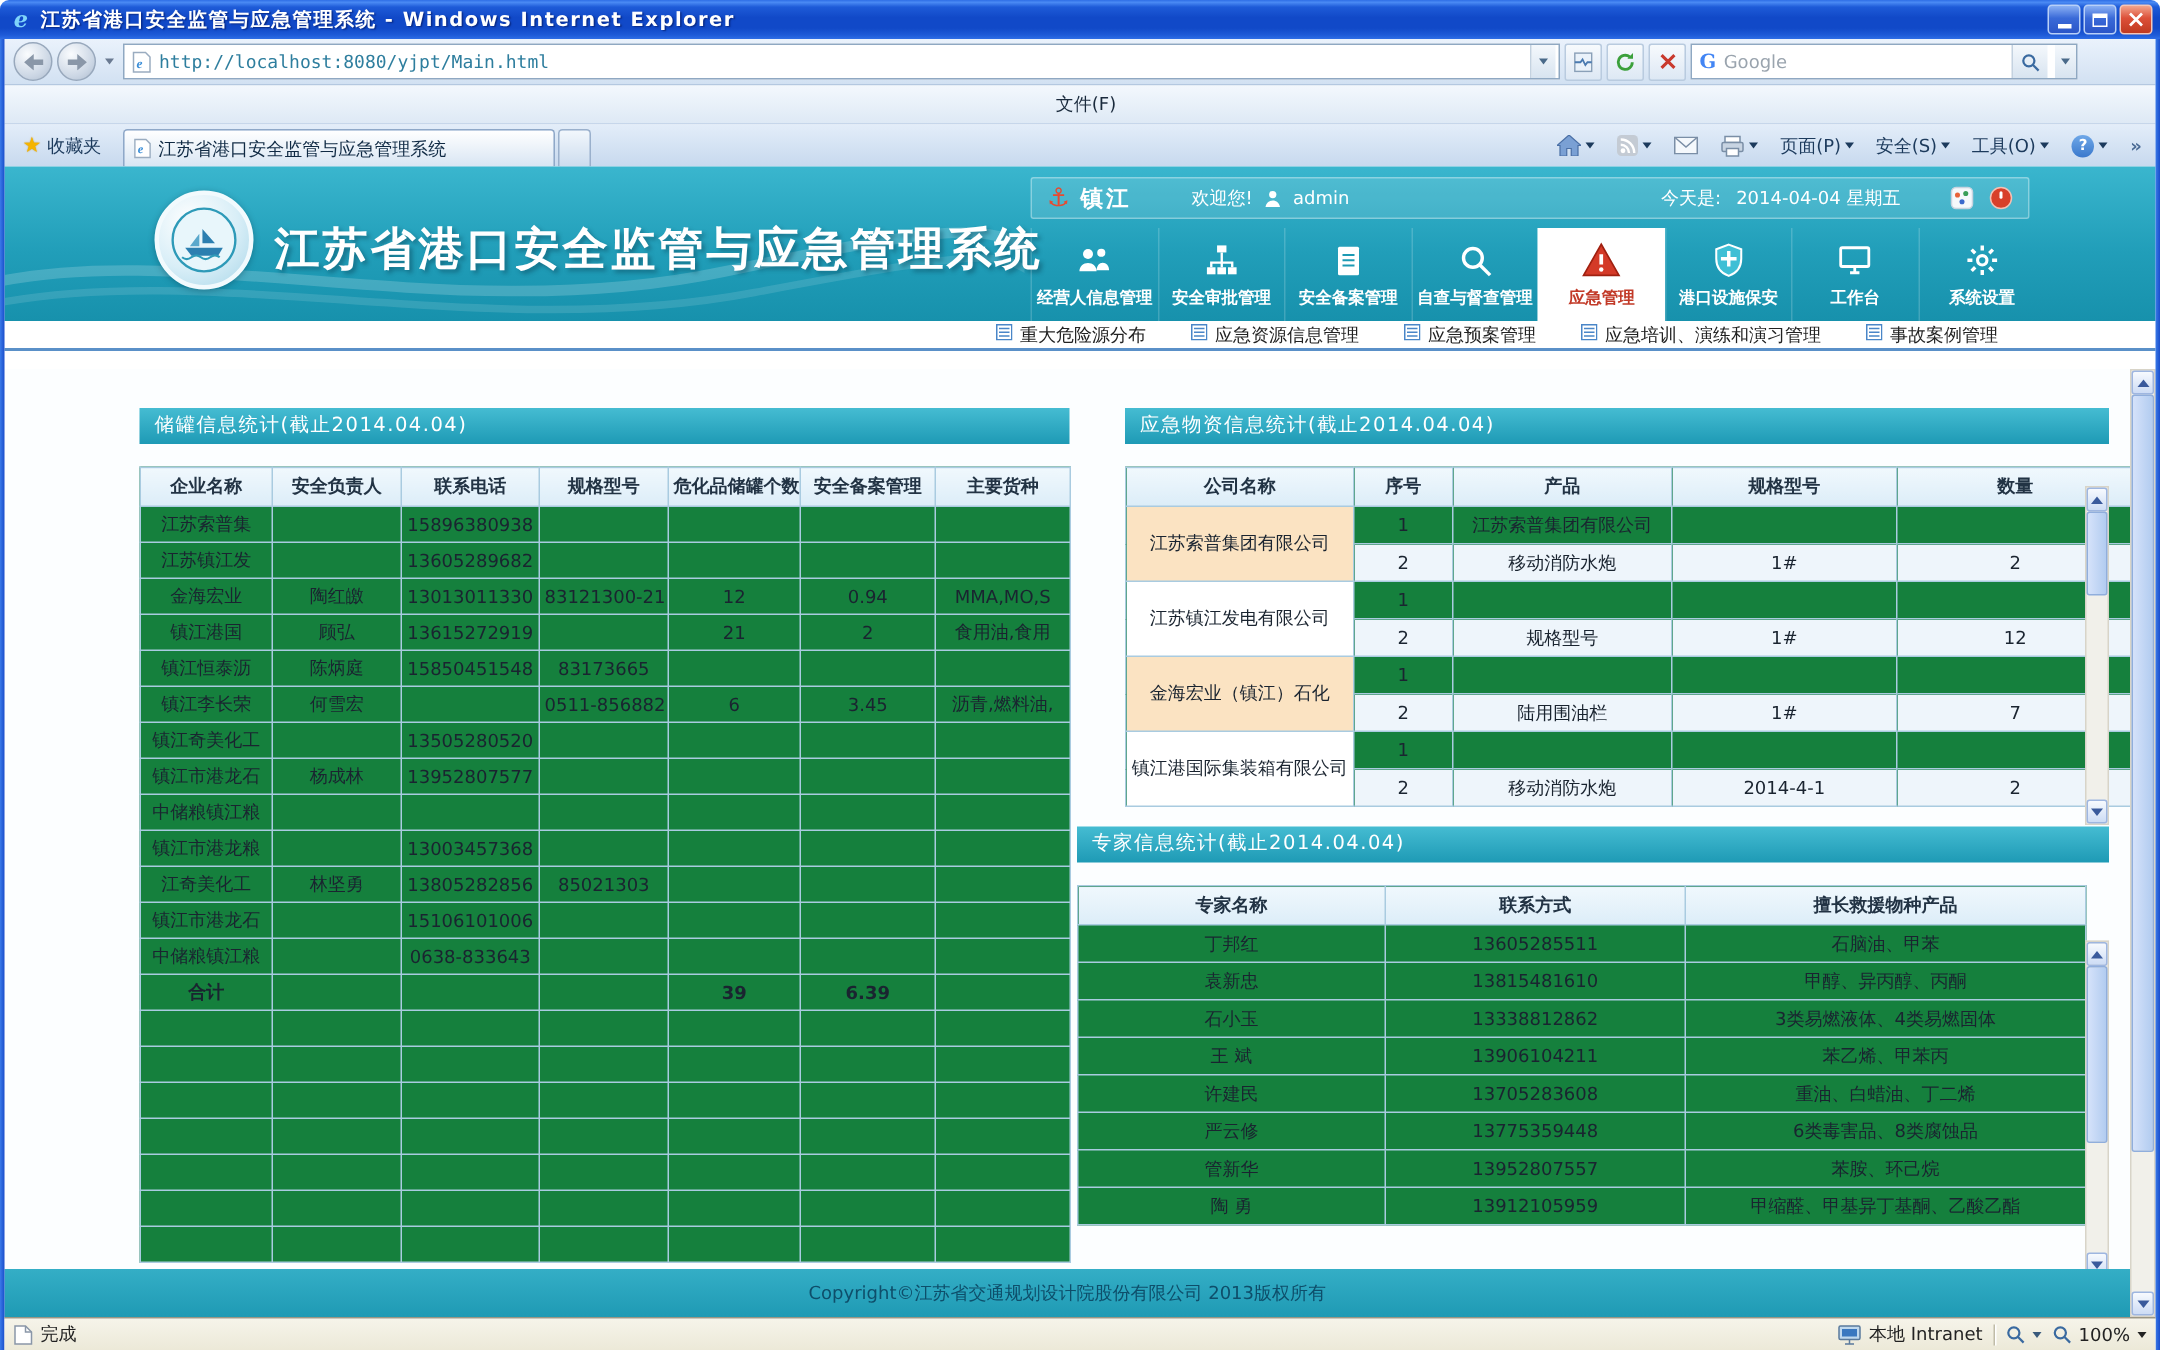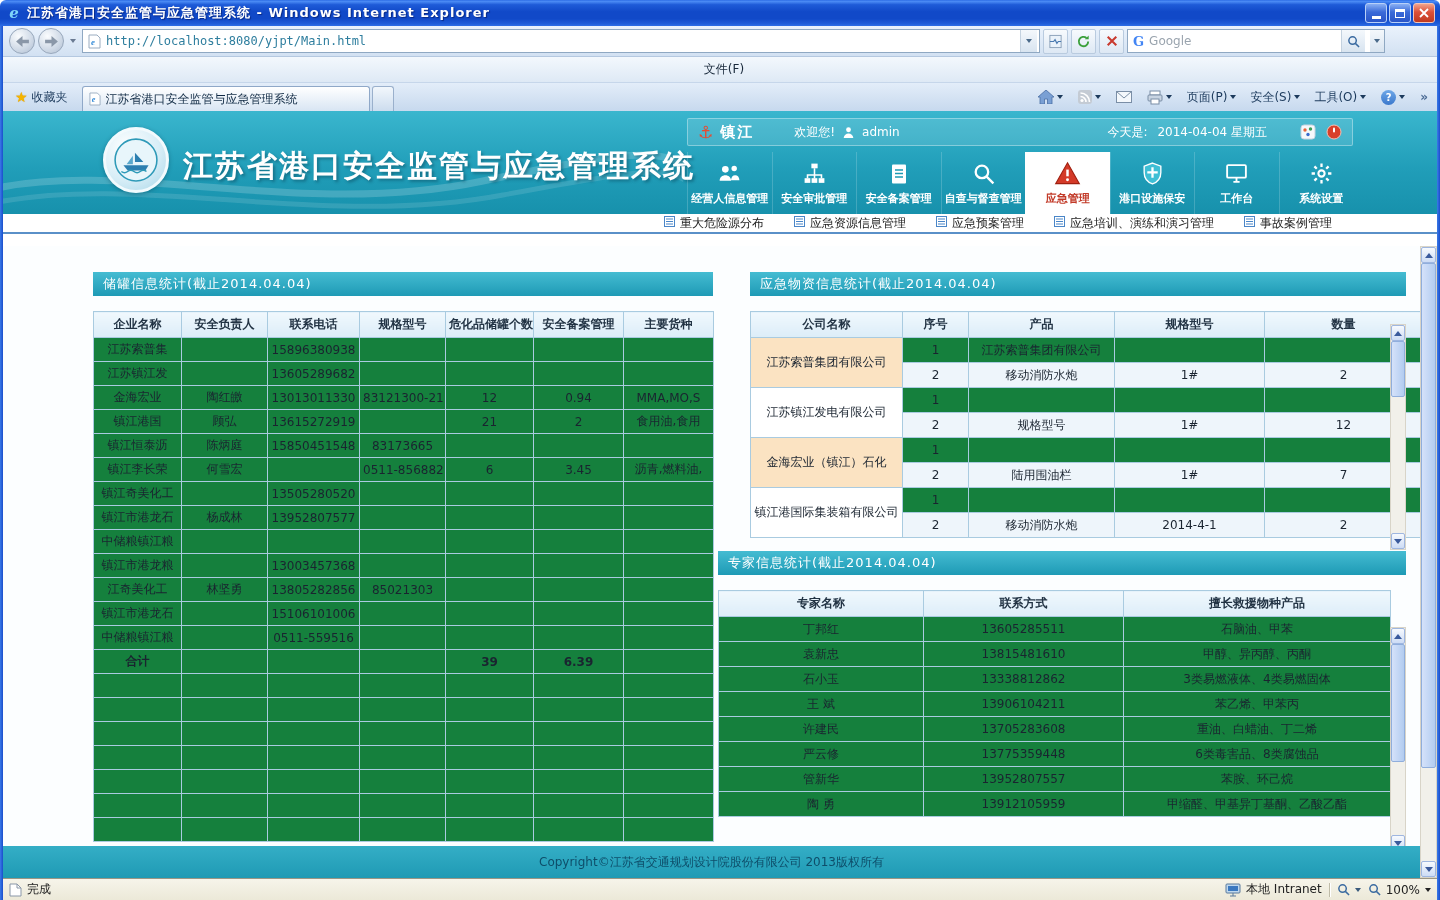--- a/index.html
+++ b/index.html
@@ -584,21 +584,21 @@
               <td></td>
               <td>15106101006</td>
               <td></td>
               <td></td>
               <td></td>
               <td></td>
             </tr>
             <tr>
               <td>中储粮镇江粮</td>
               <td></td>
-              <td>0511-559516</td>
+              <td>0638-833643</td>
               <td></td>
               <td></td>
               <td></td>
               <td></td>
             </tr>
             <tr class="total-row">
               <td>合计</td>
               <td></td>
               <td></td>
               <td></td>

